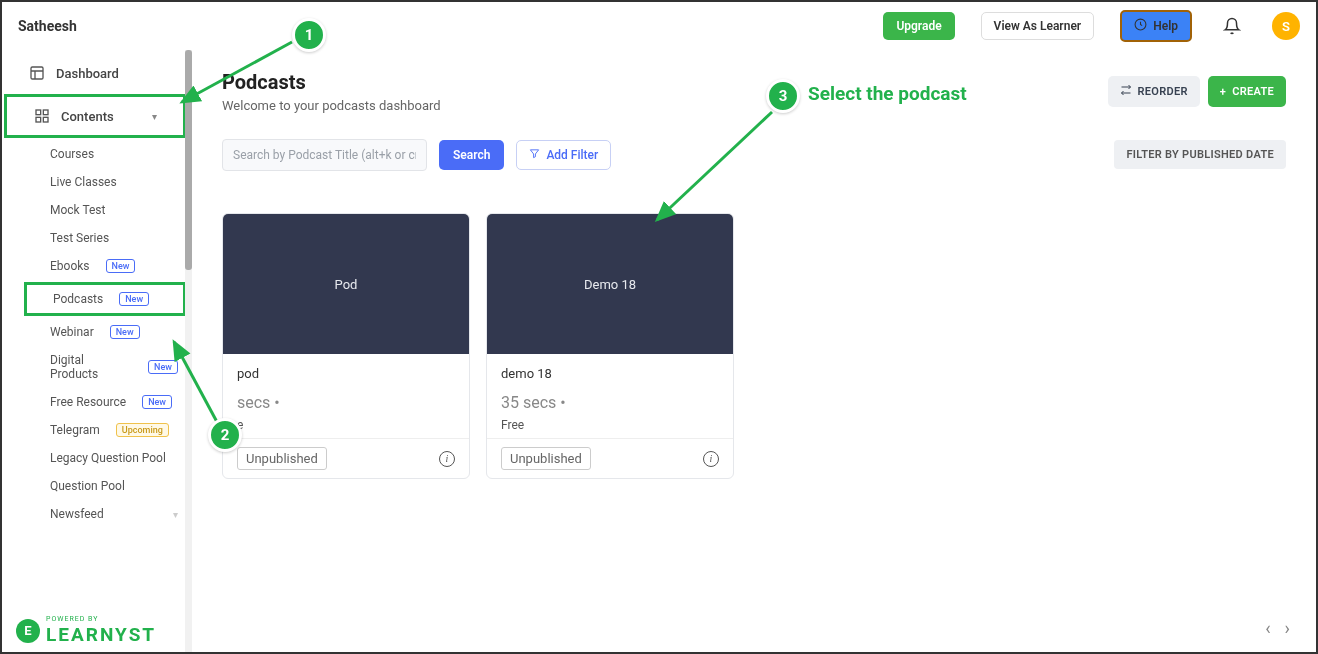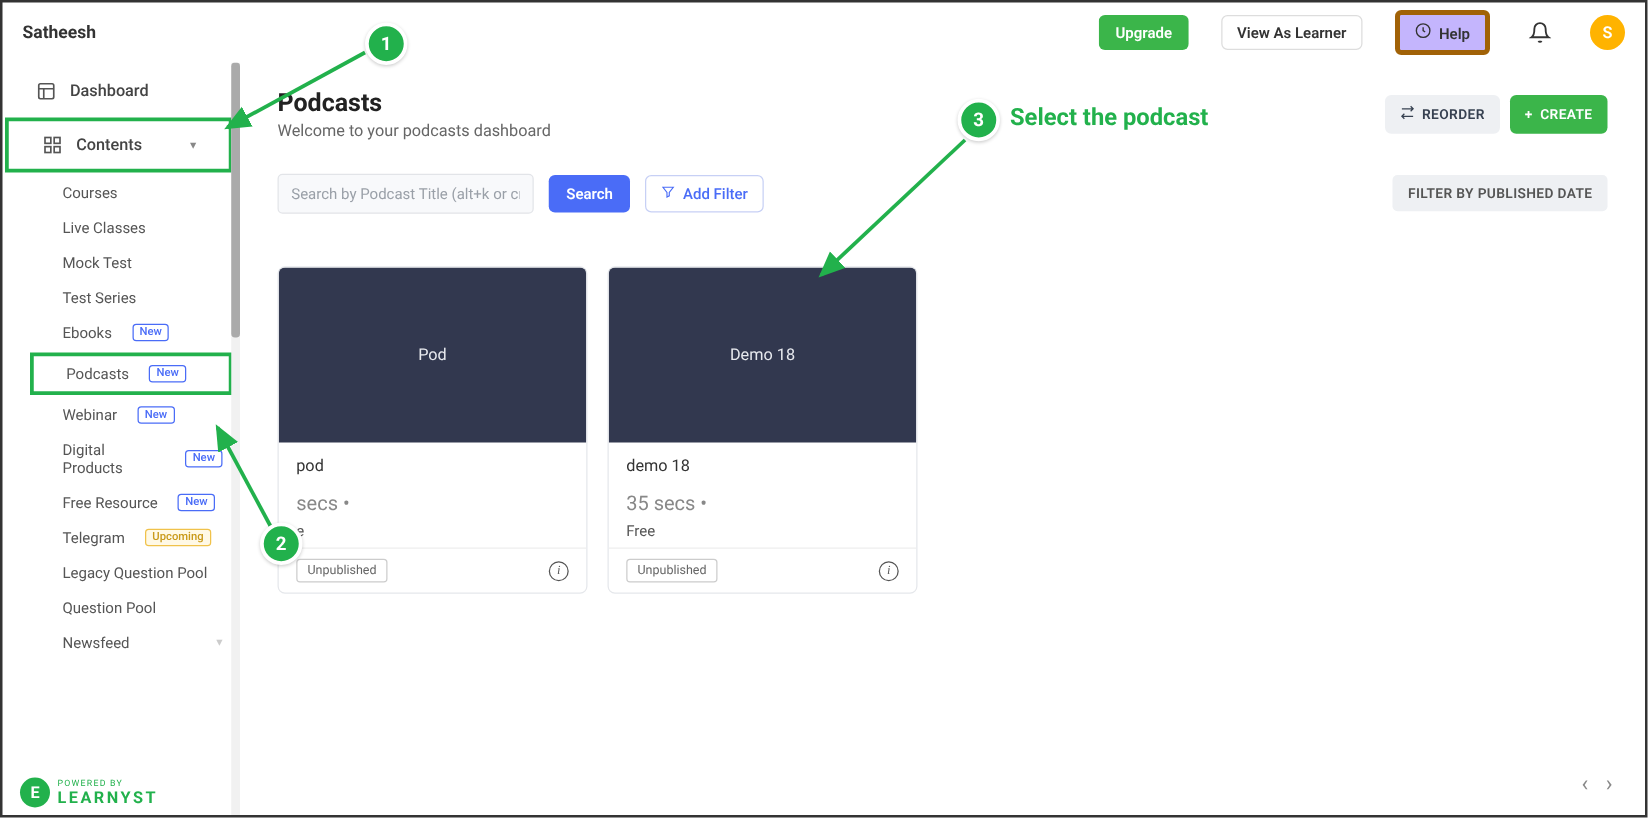--- a/index.html
+++ b/index.html
@@ -5,21 +5,21 @@
   * { box-sizing: border-box; margin: 0; padding: 0; font-family: -apple-system, BlinkMacSystemFont, "Segoe UI", Roboto, Helvetica, Arial, sans-serif; }
   body { background: #fff; width: 1318px; height: 654px; position: relative; overflow: hidden; border: 2px solid #333; }
 
   
   .header { height: 48px; display: flex; align-items: center; padding: 0 16px; gap: 26px; }
   .brand { font-weight: 700; color: #333; font-size: 14px; }
   .header-spacer { flex: 1; }
   .btn { display: inline-flex; align-items: center; gap: 6px; padding: 6px 12px; border-radius: 5px; font-size: 12px; font-weight: 600; cursor: pointer; border: 1px solid transparent; }
   .btn-upgrade { background: #3bb54a; color: #fff; }
   .btn-learner { background: #fff; color: #333; border: 1px solid #ddd; }
-  .btn-help { background: #c4b5fd; color: #333; border: 4px solid #a16207; align-items: flex-end; }
+  .btn-help { background: #3b82f6; color: #333; border: 2px solid #a16207; }
   .icon-bell { width: 28px; height: 28px; display:flex; align-items:center; justify-content:center; cursor:pointer; color:#333; }
   .avatar { width: 28px; height: 28px; border-radius: 50%; background: #ffb300; color:#fff; display:flex; align-items:center; justify-content:center; font-size:13px; font-weight:600; cursor:pointer; }
 
   
   .container { display:flex; height: calc(100% - 48px); position: relative; }
 
   
   .sidebar { width: 190px; height: 100%; position: relative; overflow: hidden; border-right: 0; padding-top: 4px; }
   .scrollbar-track { position:absolute; right:0; top:0; bottom:0; width:7px; background:#f1f1f1; }
   .scrollbar-thumb { position:absolute; right:0; top:0; width:7px; height:220px; background:#aaa; border-radius:3px; cursor:pointer; }
@@ -55,28 +55,28 @@
 
   
   .cards { display:flex; gap:16px; margin-top:42px; }
   .card { width: 248px; border:1px solid #e5e7eb; border-radius:6px; overflow:hidden; display:flex; flex-direction:column; cursor:pointer; background:#fff; }
   .card-thumb { height: 140px; background:#32384f; color:#e7e9ee; display:flex; align-items:center; justify-content:center; font-size:13px; }
   .card-body { padding: 12px 14px 6px; }
   .card-name { font-size:13px; color:#333; margin-bottom: 12px; }
   .card-meta { font-size:16px; color:#888; margin-bottom: 6px; }
   .card-price { font-size:12px; color:#555; }
   .card-foot { border-top:1px solid #eee; padding:8px 14px; display:flex; align-items:center; justify-content:space-between; }
-  .status-pill { font-size:10px; padding:3px 8px; border:1px solid #ccc; border-radius:3px; color:#666; }
+  .status-pill { font-size:13px; padding:3px 8px; border:1px solid #ccc; border-radius:3px; color:#666; }
   .info-dot { width:16px; height:16px; border:1.5px solid #555; border-radius:50%; display:flex; align-items:center; justify-content:center; font-size:10px; color:#555; cursor:pointer; font-family: Georgia, serif; font-style: italic; }
 
   
   .footer { position:absolute; bottom:6px; left:14px; display:flex; align-items:center; gap:6px; }
   .learnyst-badge { width:24px; height:24px; border-radius:50%; background:#22b14c; color:#fff; display:flex; align-items:center; justify-content:center; font-weight:700; font-size:13px; }
   .learnyst-text .pow { font-size:7px; color:#22b14c; letter-spacing:1px; }
-  .learnyst-text .name { font-size:13px; color:#22b14c; font-weight:700; letter-spacing:2px; }
+  .learnyst-text .name { font-size:19px; color:#22b14c; font-weight:700; letter-spacing:2px; }
   .pager { position:absolute; bottom:14px; right:26px; display:flex; gap:14px; color:#888; }
   .pager span { cursor:pointer; font-size:18px; }
 
   
   .anno-circle { position:absolute; width:34px; height:34px; border-radius:50%; background:#22b14c; border:3px solid #fff; color:#fff; display:flex; align-items:center; justify-content:center; font-weight:700; font-size:15px; box-shadow:0 1px 3px rgba(0,0,0,0.2); z-index:50; }
   .anno-text { position:absolute; color:#22b14c; font-weight:700; font-size:19px; z-index:50; }
   .arrow-svg { position:absolute; z-index:45; pointer-events:none; }
 </style>
 </head>
 <body>

